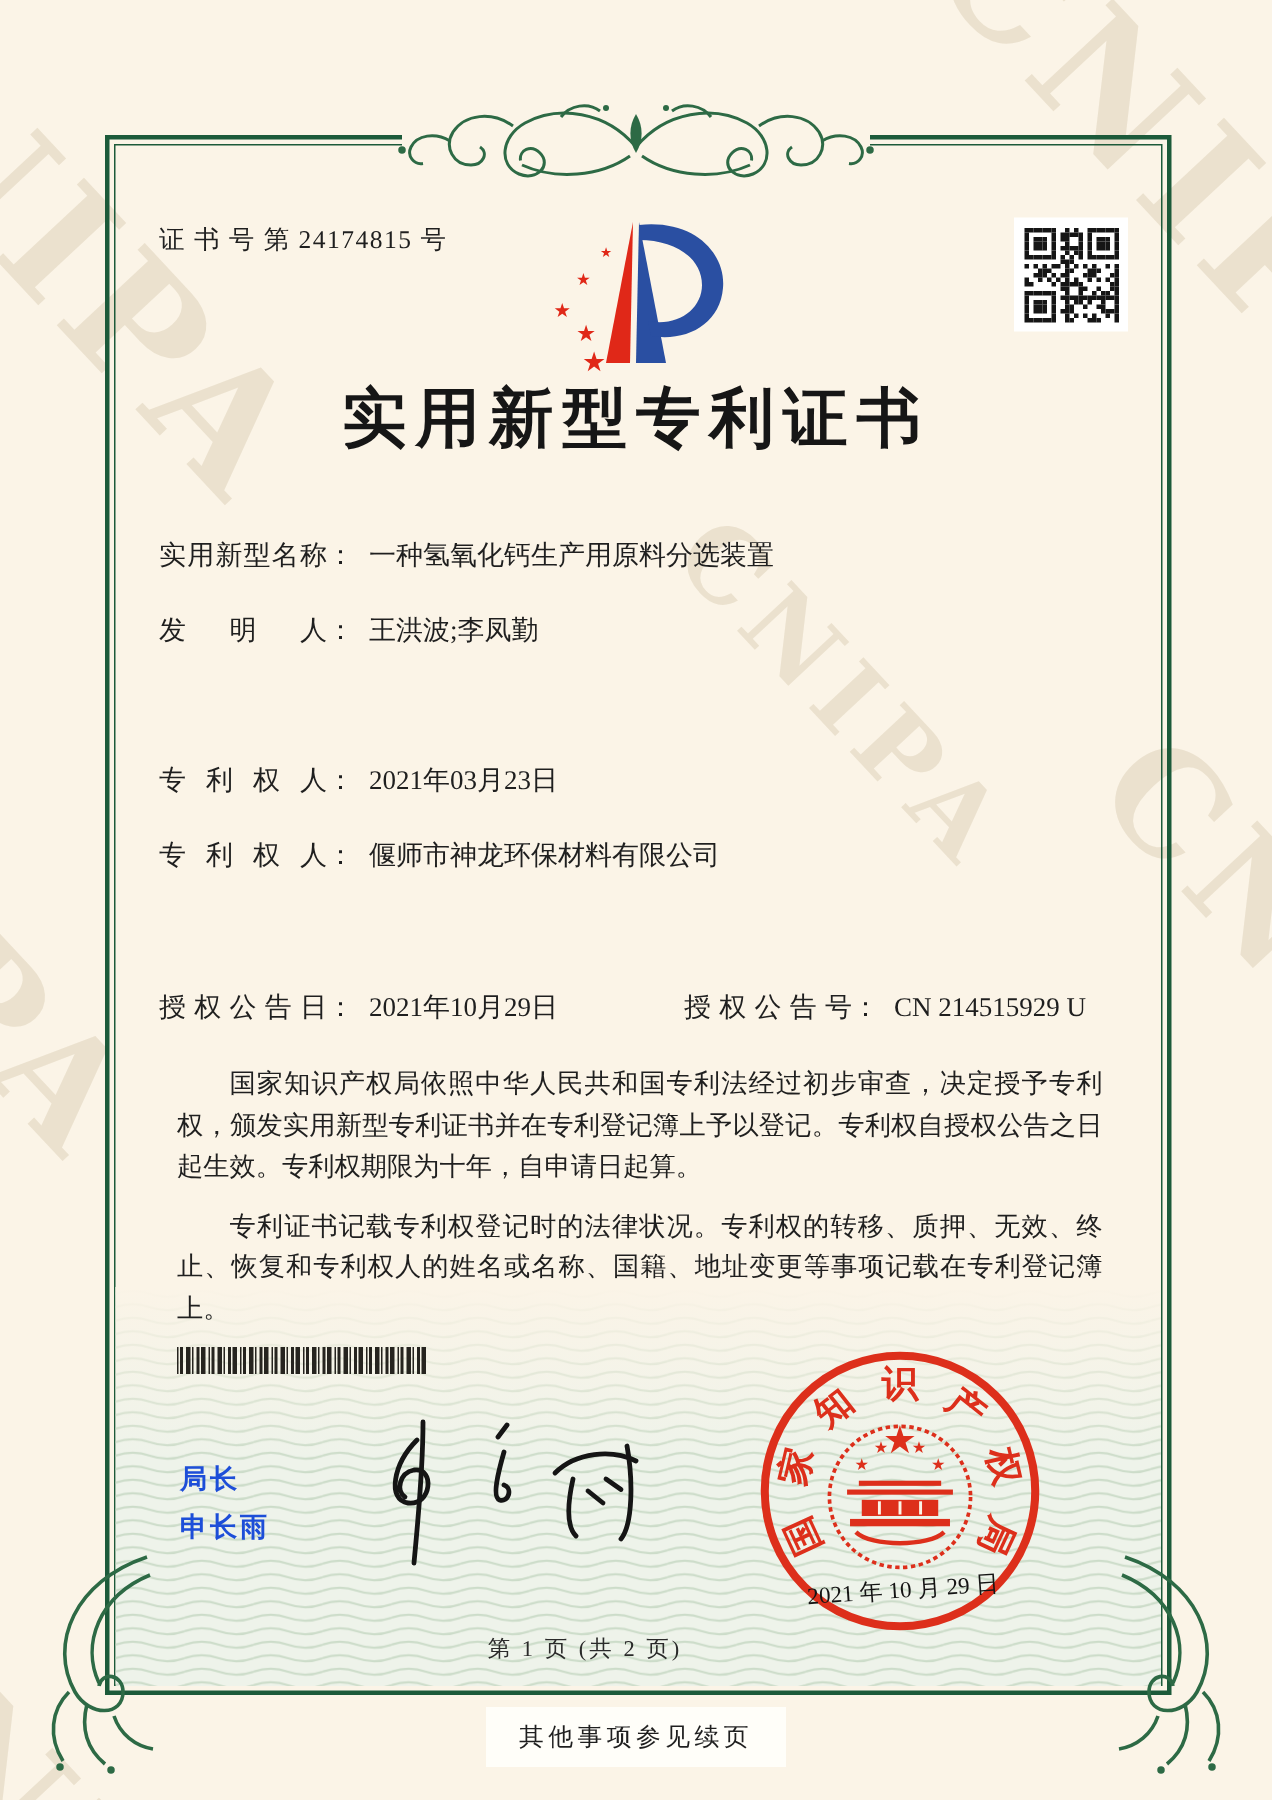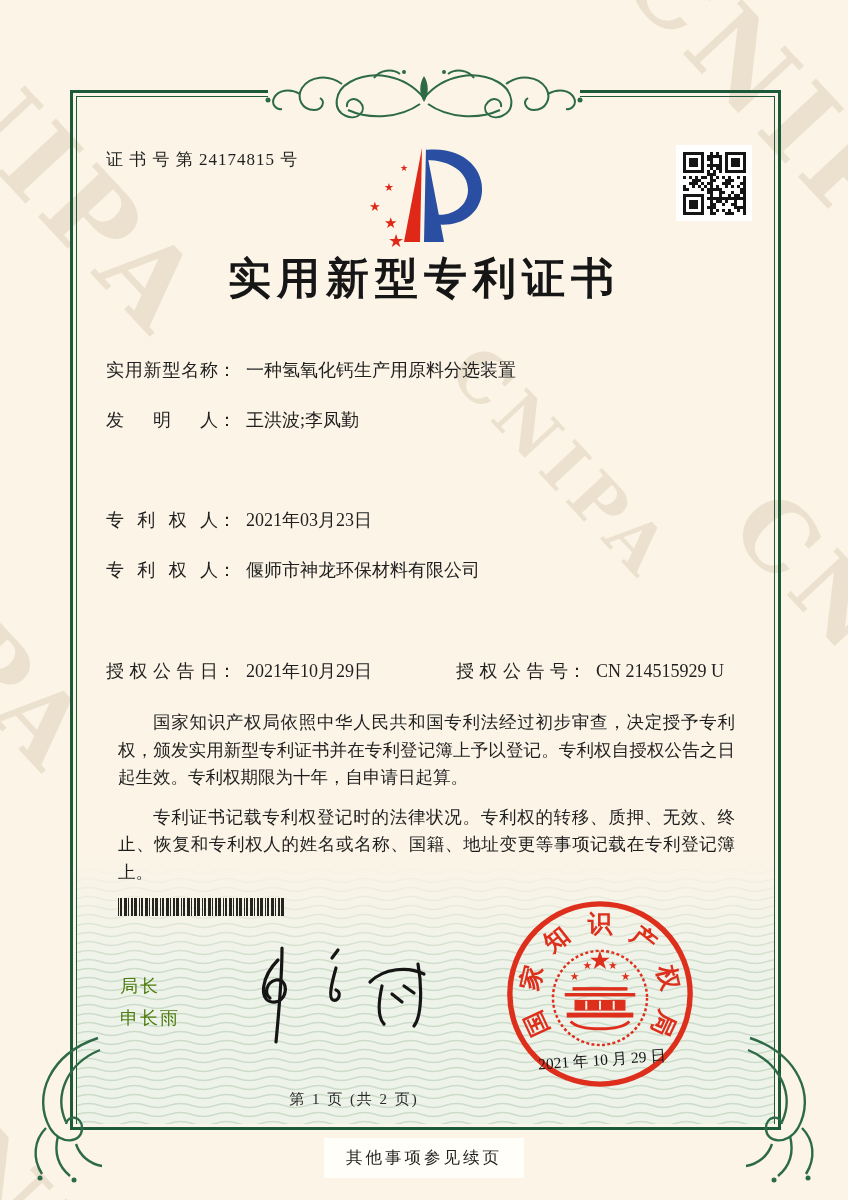--- a/index.html
+++ b/index.html
@@ -34,30 +34,30 @@
   .row{position:absolute;left:106px;width:660px;font-size:18px;white-space:nowrap;}
   .flabel{display:inline-block;width:112px;text-align:justify;text-align-last:justify;color:#1f1f1f;}
   .colon{color:#1f1f1f;}
   .fvalue{margin-left:10px;color:#1f1f1f;}
   .grant2{position:absolute;left:350px;top:0;}
   .paras{position:absolute;left:106px;top:697px;width:641px;font-size:17.5px;line-height:27.6px;
          text-align:justify;color:#1f1f1f;}
   .paras p{margin:12px;text-indent:2em;}
   #barcode{position:absolute;left:118px;top:898px;height:18px;display:flex;align-items:stretch;}
   #barcode span{display:block;height:100%;background:#26241f;flex:none;}
-  .officer{position:absolute;left:120px;font-size:18px;letter-spacing:2px;color:#4d7c0f;
-           font-family:"Liberation Sans","DejaVu Sans",sans-serif;}
+  .officer{position:absolute;left:120px;font-size:18px;letter-spacing:2px;color:#1d4ed8;
+           font-family:"Liberation Sans","DejaVu Sans",sans-serif;font-weight:bold;}
   .sig{position:absolute;left:232px;top:942px;}
   .seal{position:absolute;left:502px;top:896px;width:196px;height:196px;}
   .seal-char{font-size:25px;font-weight:700;fill:#dd2f1b;text-anchor:middle;dominant-baseline:central;
              font-family:"Liberation Serif",serif;}
   .seal-date{position:absolute;left:512px;top:1050px;width:180px;text-align:center;font-size:15.5px;
              color:#141414;transform:rotate(-4deg);white-space:nowrap;z-index:5;}
   .page-info{position:absolute;left:0;top:1090px;width:708px;text-align:center;font-size:15px;
-             letter-spacing:2px;color:#2a2a2a;}
+             letter-spacing:2px;color:#2a2a2a;padding-left:36px;}
   .cont-note{position:absolute;left:50%;top:1138px;transform:translateX(-50%);background:#fffef9;
              padding:9px 22px;font-size:16.5px;letter-spacing:3px;color:#1f1f1f;z-index:4;}
 </style>
 </head>
 <body>
 
 <div class="page">
 
   <div class="wm" style="left:-70px;top:-50px;font-size:110px;">CNIPA</div>
   <div class="wm" style="left:690px;top:-90px;font-size:110px;">CNIPA</div>

